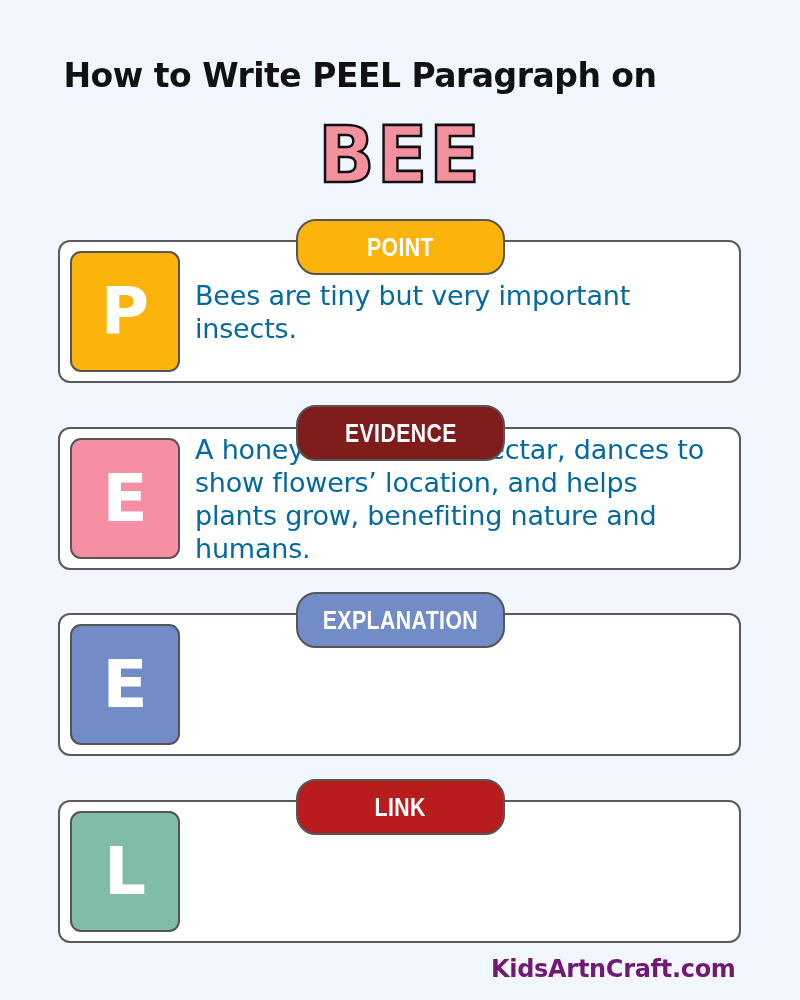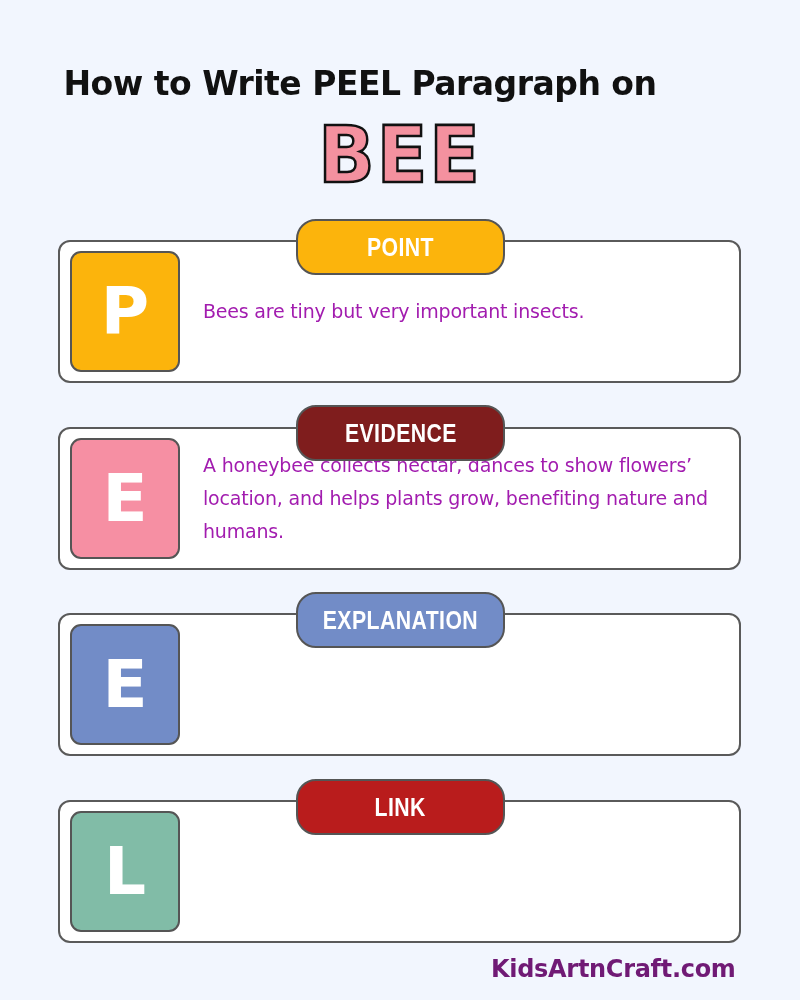--- a/index.html
+++ b/index.html
@@ -4,21 +4,21 @@
   <style>
     * { box-sizing: border-box; margin: 0; padding: 0; }
     html, body { width: 800px; height: 1000px; }
     body {
       background: #f2f6fe;
       position: relative;
       overflow: hidden;
       font-family: "DejaVu Sans", sans-serif;
     }
     .title {
-      position: absolute; left: 0; top: 64px; width: 720px;
+      position: absolute; left: 0; top: 56px; width: 720px;
       text-align: center;
       font-family: "DejaVu Sans", sans-serif;
       font-weight: bold;
       font-size: 33px;
       color: #111;
       letter-spacing: -0.5px;
     }
     .topic {
       position: absolute; left: 0; top: 112px; width: 800px;
       text-align: center;
@@ -63,25 +63,24 @@
       color: #fff;
       font-family: "DejaVu Sans", sans-serif;
       font-weight: bold;
       font-size: 66px;
     }
     .card-text {
       position: absolute;
       left: 135px; top: 0; right: 20px; bottom: 0;
       display: flex; align-items: center;
       font-family: "DejaVu Sans", sans-serif;
-      font-size: 19px;
+      font-size: 27px;
       line-height: 33px;
-      color: #a21caf;
+      color: #0369a1;
       letter-spacing: -0.2px;
-      margin-left: 8px;
     }
     .footer {
       position: absolute;
       left: 491px; top: 955px;
       font-family: "DejaVu Sans", sans-serif;
       font-weight: bold;
       font-size: 24px;
       color: #701a75;
       letter-spacing: -0.3px;
     }

